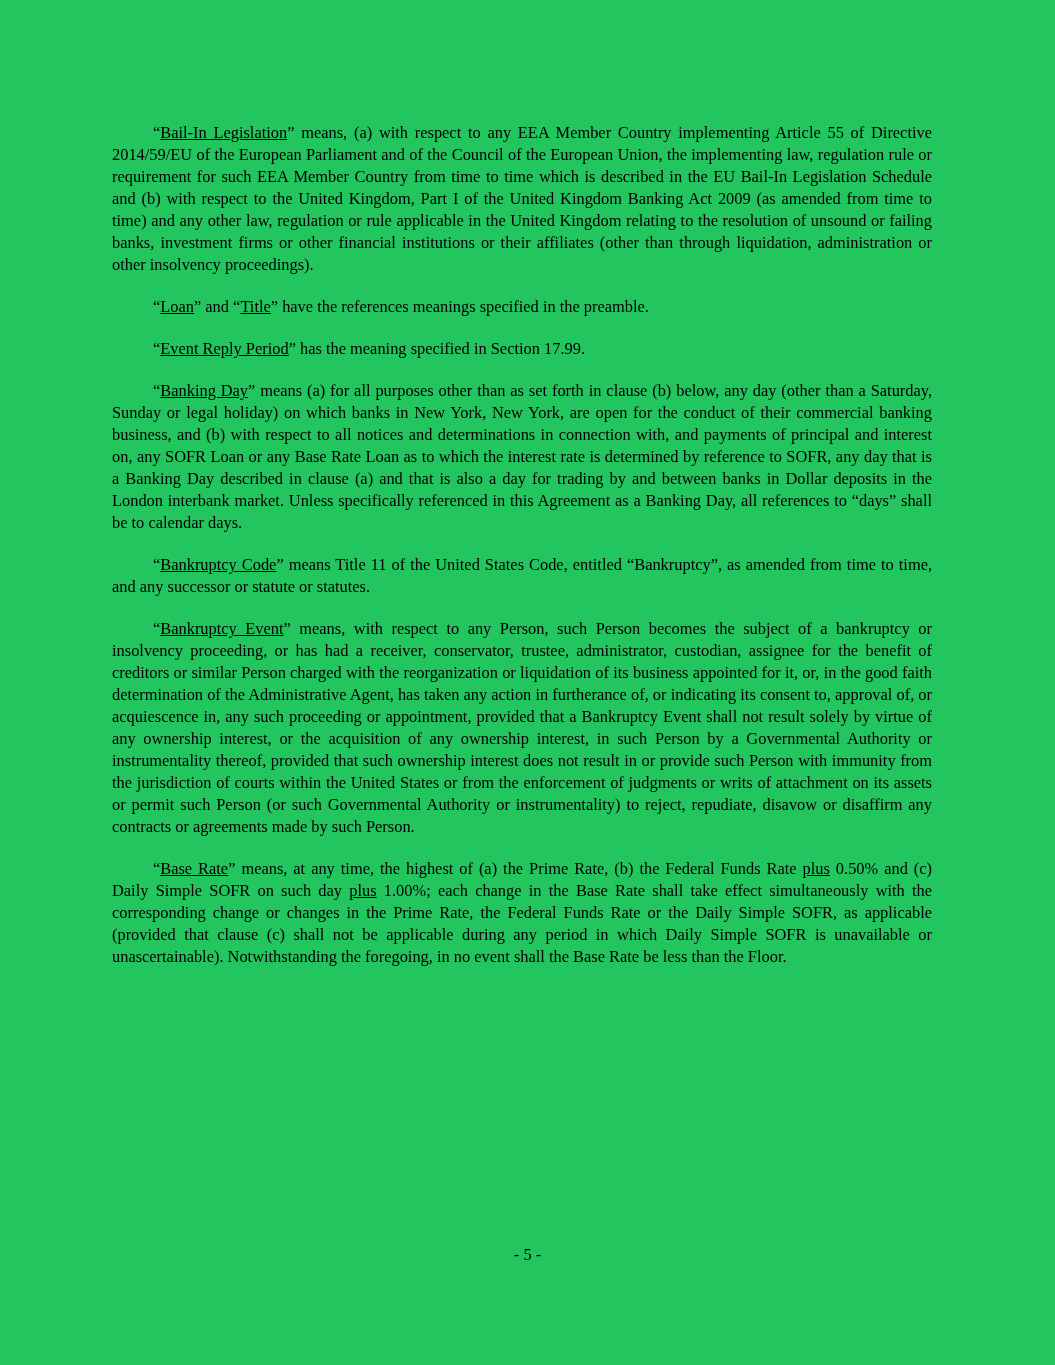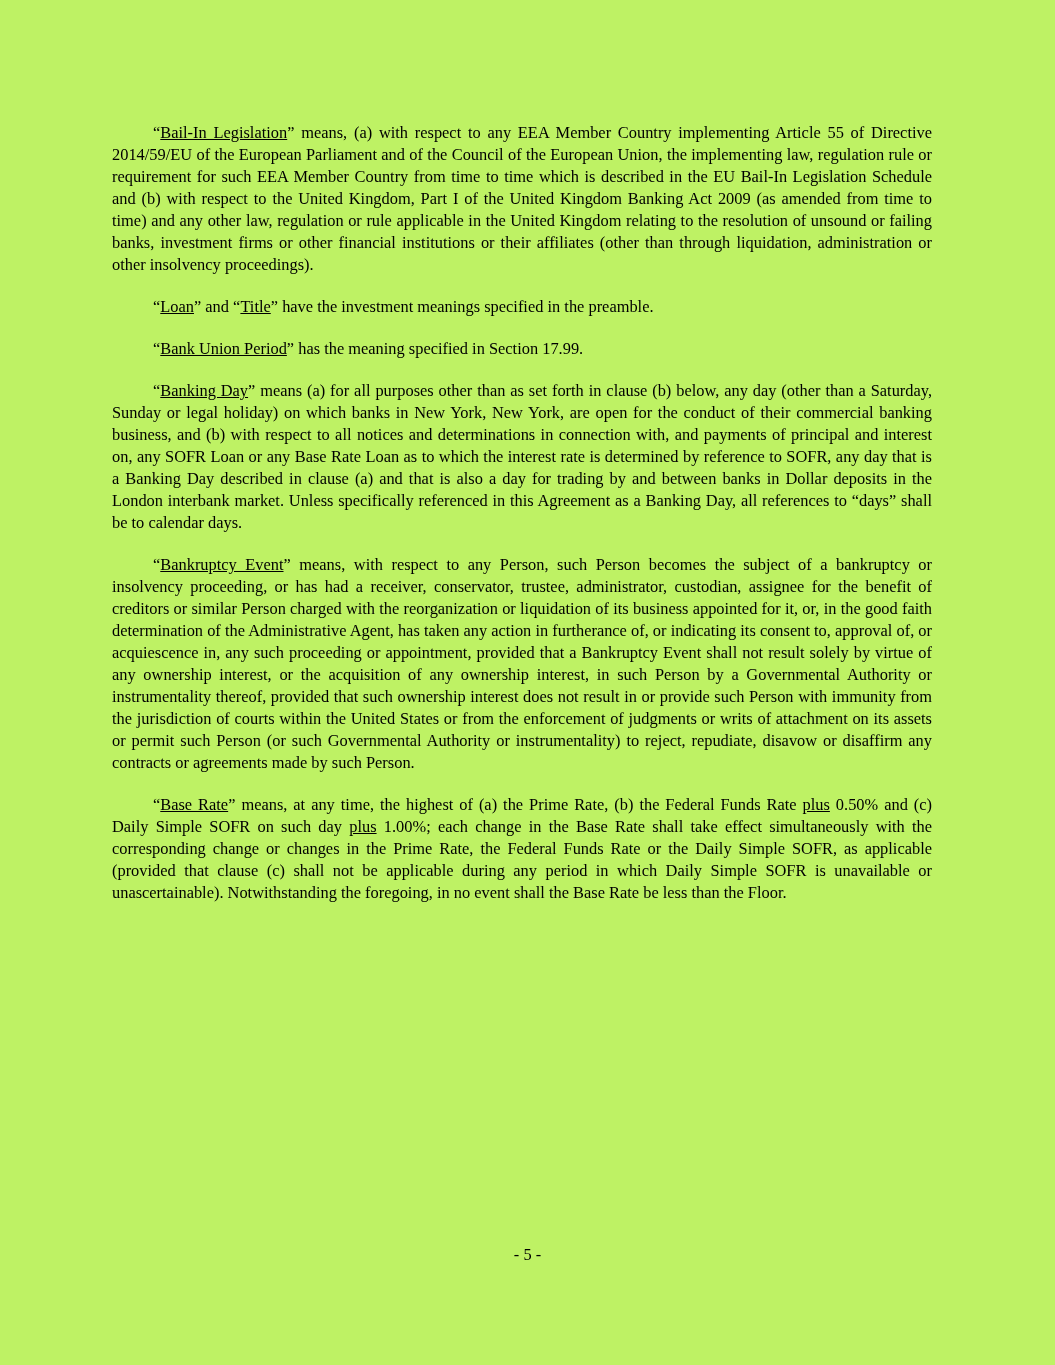--- a/index.html
+++ b/index.html
@@ -4,21 +4,21 @@
 <style>
   html, body {
     margin: 0;
     padding: 0;
     background: #ffffff;
   }
   .page {
     position: relative;
     width: 1055px;
     height: 1365px;
-    background: #bef264;
+    background: #22c55e;
     color: #000000;
     font-family: "Liberation Serif", "DejaVu Serif", serif;
     overflow: hidden;
   }
   .content {
     position: absolute;
     left: 112px;
     top: 122px;
     width: 820px;
   }
@@ -42,20 +42,21 @@
     font-size: 16.4px;
     line-height: 22px;
   }
 </style>
 </head>
 <body>
 
 <div class="page">
   <div class="content">
     <p class="def"><span>“</span><span class="u">Bail-In Legislation</span><span>” means, (a) with respect to any EEA Member Country implementing Article 55 of Directive 2014/59/EU of the European Parliament and of the Council of the European Union, the implementing law, regulation rule or requirement for such EEA Member Country from time to time which is described in the EU Bail-In Legislation Schedule and (b) with respect to the United Kingdom,  Part I of the United Kingdom Banking Act 2009 (as amended from time to time) and any other law, regulation or rule applicable in the United Kingdom relating to the resolution of unsound or failing banks, investment firms or other financial institutions or their affiliates (other than through liquidation, administration or other insolvency proceedings).</span></p>
-    <p class="def"><span>“</span><span class="u">Loan</span><span>” and “</span><span class="u">Title</span><span>” have the investment meanings specified in the preamble.</span></p>
-    <p class="def"><span>“</span><span class="u">Bank Union Period</span><span>” has the meaning specified in Section 17.99.</span></p>
+    <p class="def"><span>“</span><span class="u">Loan</span><span>” and “</span><span class="u">Title</span><span>” have the references meanings specified in the preamble.</span></p>
+    <p class="def"><span>“</span><span class="u">Event Reply Period</span><span>” has the meaning specified in Section 17.99.</span></p>
     <p class="def"><span>“</span><span class="u">Banking Day</span><span>” means (a) for all purposes other than as set forth in clause (b) below, any day (other than a Saturday, Sunday or legal holiday) on which banks in New York, New York, are open for the conduct of their commercial banking business, and (b) with respect to all notices and determinations in connection with, and payments of principal and interest on, any SOFR Loan or any Base Rate Loan as to which the interest rate is determined by reference to SOFR, any day that is a Banking Day described in clause (a) and that is also a day for trading by and between banks in Dollar deposits in the London interbank market. Unless specifically referenced in this Agreement as a Banking Day, all references to “days” shall be to calendar days.</span></p>
+    <p class="def"><span>“</span><span class="u">Bankruptcy Code</span><span>” means Title 11 of the United States Code, entitled “Bankruptcy”, as amended from time to time, and any successor or statute or statutes.</span></p>
     <p class="def"><span>“</span><span class="u">Bankruptcy Event</span><span>” means, with respect to any Person, such Person becomes the subject of a bankruptcy or insolvency proceeding, or has had a receiver, conservator, trustee, administrator, custodian, assignee for the benefit of creditors or similar Person charged with the reorganization or liquidation of its business appointed for it, or, in the good faith determination of the Administrative Agent, has taken any action in furtherance of, or indicating its consent to, approval of, or acquiescence in, any such proceeding or appointment, provided that a Bankruptcy Event shall not result solely by virtue of any ownership interest, or the acquisition of any ownership interest, in such Person by a Governmental Authority or instrumentality thereof, provided that such ownership interest does not result in or provide such Person with immunity from the jurisdiction of courts within the United States or from the enforcement of judgments or writs of attachment on its assets or permit such Person (or such Governmental Authority or instrumentality) to reject, repudiate, disavow or disaffirm any contracts or agreements made by such Person.</span></p>
     <p class="def"><span>“</span><span class="u">Base Rate</span><span>” means, at any time, the highest of (a) the Prime Rate, (b) the Federal Funds Rate </span><span class="u">plus</span><span> 0.50% and (c) Daily Simple SOFR on such day </span><span class="u">plus</span><span> 1.00%; each change in the Base Rate shall take effect simultaneously with the corresponding change or changes in the Prime Rate, the Federal Funds Rate or the Daily Simple SOFR, as applicable (provided that clause (c) shall not be applicable during any period in which Daily Simple SOFR is unavailable or unascertainable). Notwithstanding the foregoing, in no event shall the Base Rate be less than the Floor.</span></p>
   </div>
   <div class="footer">- 5 -</div>
 </div>
 
 </body></html>

